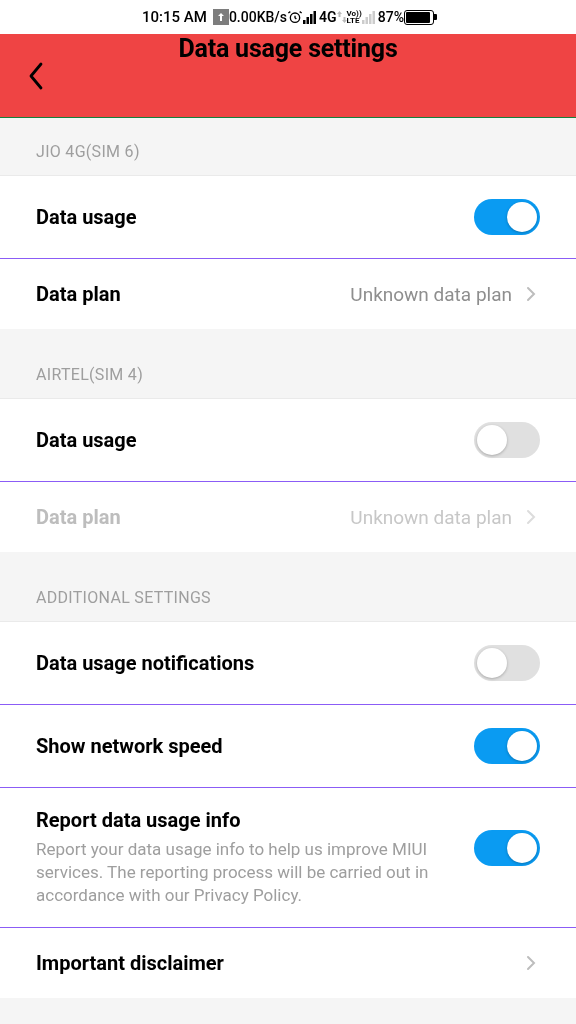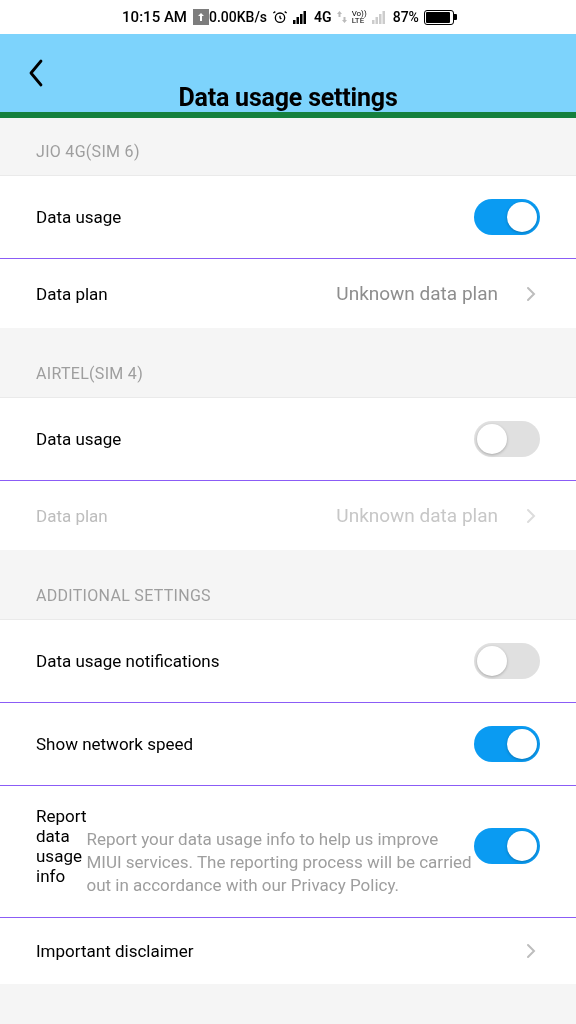--- a/index.html
+++ b/index.html
@@ -1,33 +1,33 @@
 <!DOCTYPE html>
 <html><head>
 <meta charset="utf-8">
 <style>
 *{margin:0;padding:0;box-sizing:border-box;-webkit-font-smoothing:antialiased}
 body{width:576px;height:1024px;background:#f5f5f5;font-family:-apple-system,Roboto,"Helvetica Neue",Arial,sans-serif;color:#000;overflow:hidden}
 .statusbar{height:34px;background:#fff;display:flex;align-items:center;justify-content:center;padding:0 10px;font-size:15px;font-weight:500}
 .sb-left{display:flex;align-items:center;gap:6px}
-.sb-right{display:flex;align-items:center;gap:5px;font-size:14px}
+.sb-right{display:flex;align-items:center;font-size:14px}
 .sb-ico{display:inline-flex;align-items:center}
-.header{height:84px;background:#7dd3fc;display:flex;align-items:flex-end;position:relative;border-bottom:6px solid #15803d}
+.header{height:84px;background:#ef4444;display:flex;align-items:flex-start;position:relative;border-bottom:1px solid #15803d}
 .back{position:absolute;left:22px;top:50%;transform:translateY(-50%);width:28px;height:28px;display:flex;align-items:center;justify-content:center}
 .title{width:100%;text-align:center;font-size:25px;font-weight:700;letter-spacing:-.2px}
 .section-header{padding:24px 36px 14px;font-size:16px;color:#9e9e9e;letter-spacing:.3px}
 .group{background:#fff}
 .row{display:flex;align-items:center;padding:23px 36px;border-top:1px solid #8b5cf6}
 .row:first-child{border-top:1px solid #eaeaea}
-.row-label{font-size:17px;font-weight:400;color:#000;flex:1}
-.row-value{font-size:19px;color:#8e8e8e;margin-right:24px}
+.row-label{font-size:20px;font-weight:700;color:#000;flex:1}
+.row-value{font-size:19px;color:#8e8e8e;margin-right:10px}
 .row.disabled .row-label{color:#bdbdbd}
 .row.disabled .row-value{color:#c7c7c7}
-.row-desc{font-size:17px;line-height:1.35;color:#9e9e9e;margin-top:22px;max-width:400px}
-.row-stack{display:flex;flex-direction:row;flex:1}
+.row-desc{font-size:17px;line-height:1.35;color:#9e9e9e;margin-top:6px;max-width:400px}
+.row-stack{display:flex;flex-direction:column;flex:1}
 .chevron{width:18px;display:flex;align-items:center;justify-content:center}
 .gap{height:12px;background:#f5f5f5}
 .toggle{width:66px;height:36px;border-radius:18px;position:relative;flex-shrink:0}
 .toggle .knob{width:30px;height:30px;border-radius:50%;background:#fff;position:absolute;top:3px;box-shadow:0 1px 3px rgba(0,0,0,.25)}
 .toggle.on{background:#0a9bf2}
 .toggle.on .knob{right:3px}
 .toggle.off{background:#e0e0e0}
 .toggle.off .knob{left:3px}
 .battery{width:30px;height:15px;border:1.8px solid #000;border-radius:3px;position:relative;display:inline-block}
 .battery::after{content:"";position:absolute;right:-4px;top:3px;width:2.5px;height:6px;background:#000;border-radius:0 1px 1px 0}
@@ -62,21 +62,21 @@
           <rect x="10.5" y="1" width="2.5" height="13" fill="#000"></rect>
         </svg>
       </span>
     <span style="font-weight:600">4G</span>
     <span class="sb-ico">
         <svg width="10" height="12" viewBox="0 0 10 12">
           <path d="M2.5 0L5 3H3.5V6H1.5V3H0Z" fill="#bbb"></path>
           <path d="M7.5 12L10 9H8.5V6H6.5V9H5Z" fill="#bbb"></path>
         </svg>
       </span>
-    <span style="font-size:8px;line-height:0.9;font-weight:400;white-space:pre">Vo))
+    <span style="font-size:8px;line-height:0.9;font-weight:700;white-space:pre">Vo))
 LTE</span>
     <span class="sb-ico">
         <svg width="16" height="14" viewBox="0 0 16 14">
           <rect x="0" y="10" width="2.5" height="4" fill="#ccc"></rect>
           <rect x="3.5" y="7" width="2.5" height="7" fill="#ccc"></rect>
           <rect x="7" y="4" width="2.5" height="10" fill="#ccc"></rect>
           <rect x="10.5" y="1" width="2.5" height="13" fill="#ccc"></rect>
         </svg>
       </span>
     <span>87%</span>

